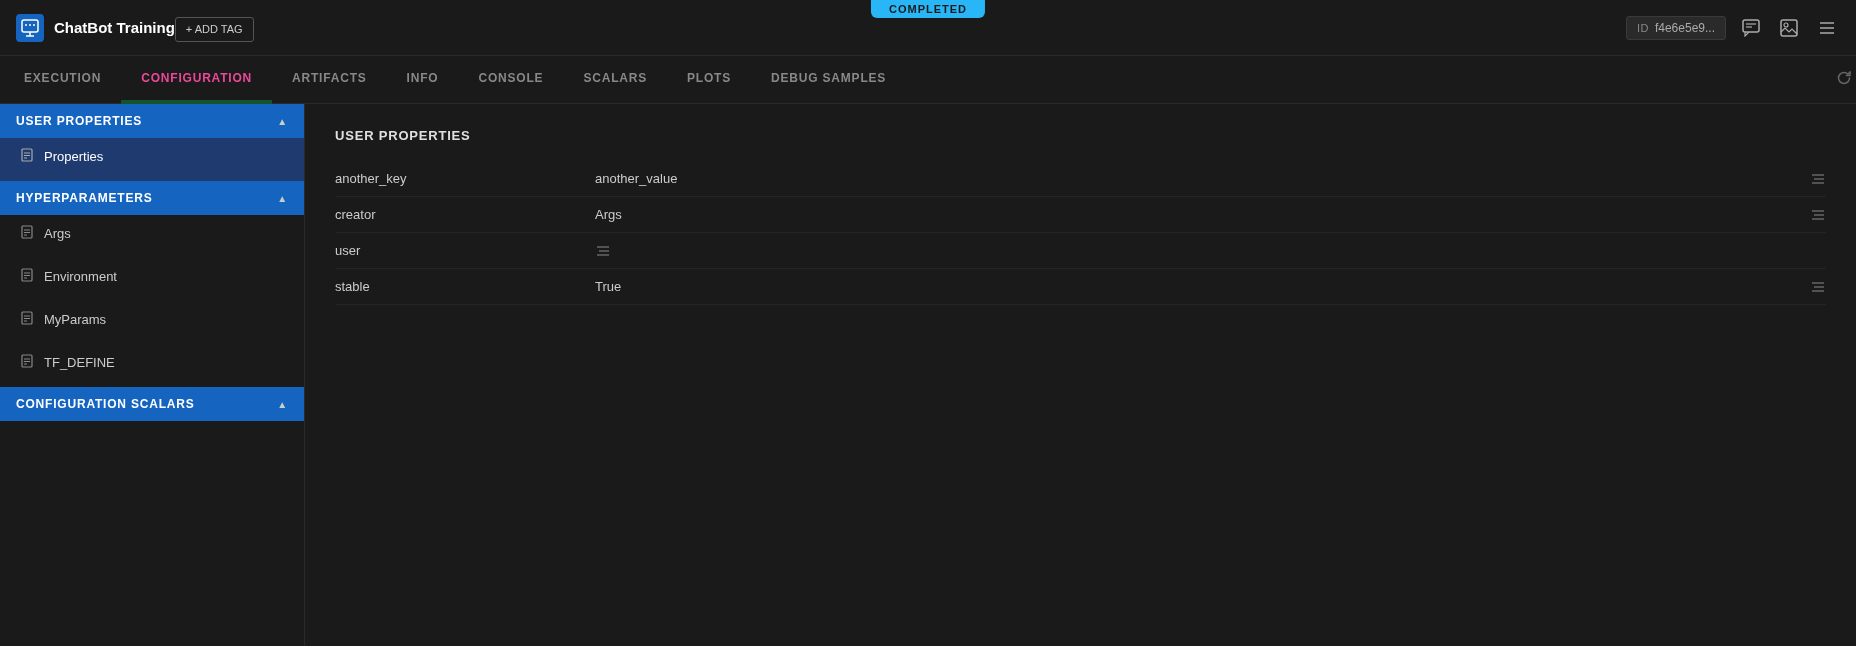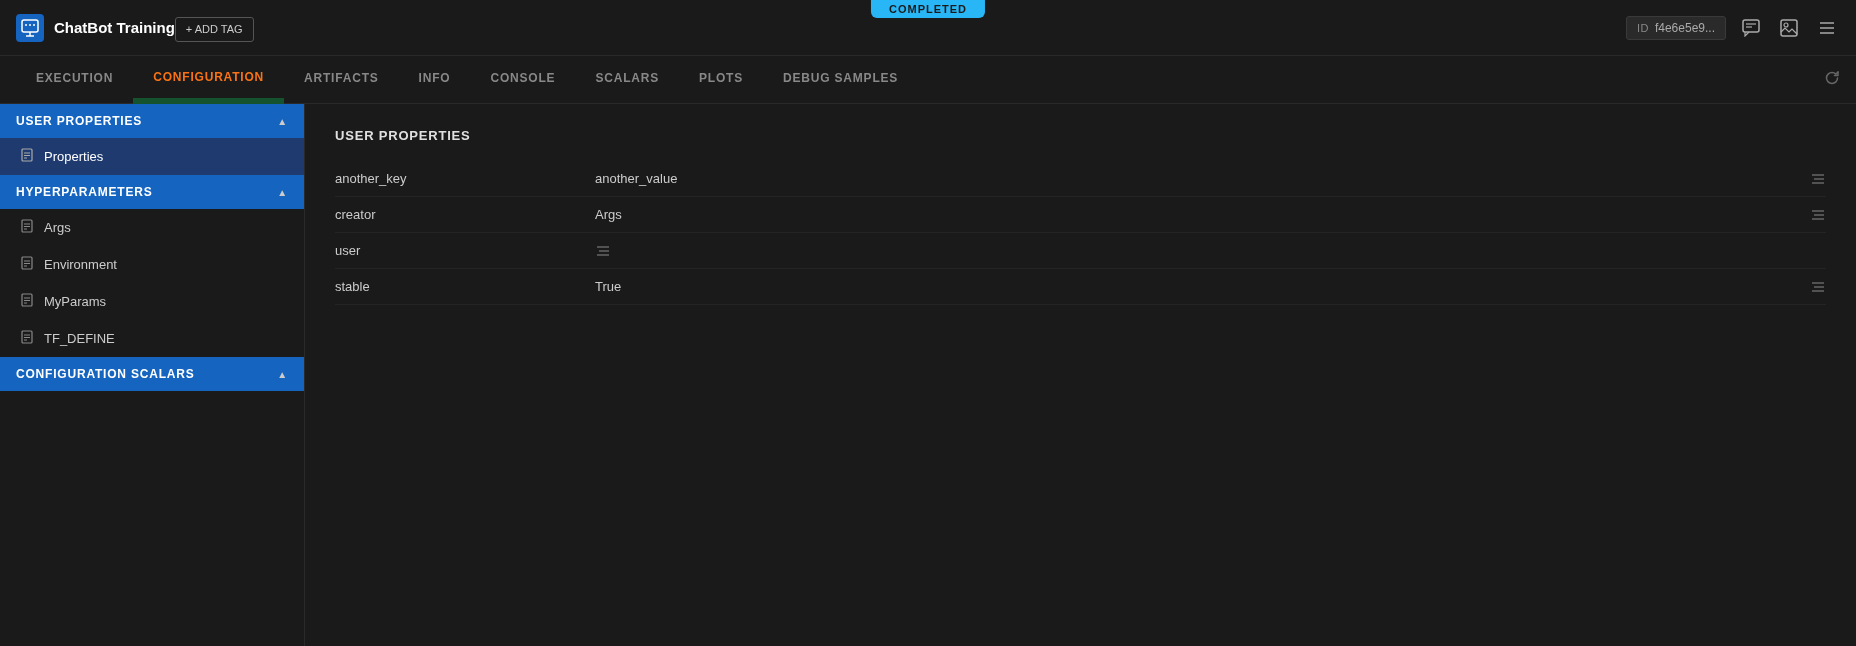--- a/index.html
+++ b/index.html
@@ -122,41 +122,41 @@
       display: flex;
       align-items: center;
     }
 
     
     .tabs-bar {
       display: flex;
       align-items: center;
       background: #1a1a1a;
       border-bottom: 1px solid #2a2a2a;
-      padding: 0 16px;
+      padding: 0 4px;
       height: 48px;
     }
 
     .tab-item {
       padding: 0 20px;
       height: 48px;
       display: flex;
       align-items: center;
       font-size: 12px;
       font-weight: 600;
       letter-spacing: 0.8px;
       color: #888;
       cursor: pointer;
       border-bottom: 3px solid transparent;
       text-transform: uppercase;
     }
 
     .tab-item.active {
-      color: #f97316;
-      border-bottom: 6px solid #14532d;
+      color: #ec4899;
+      border-bottom: 4px solid #14532d;
     }
 
     
     .main-layout {
       display: flex;
       height: calc(646px - 56px - 48px);
     }
 
     
     .sidebar {
@@ -182,21 +182,21 @@
 
     .sidebar-section-header .chevron {
       font-size: 10px;
       color: #ccc;
     }
 
     .sidebar-item {
       display: flex;
       align-items: center;
       gap: 10px;
-      padding: 10px 16px 10px 20px;
+      padding: 10px 16px 16px 20px;
       font-size: 13px;
       color: #ccc;
       cursor: pointer;
     }
 
     .sidebar-item.active {
       background: #1e3a6e;
       color: #fff;
     }
 

